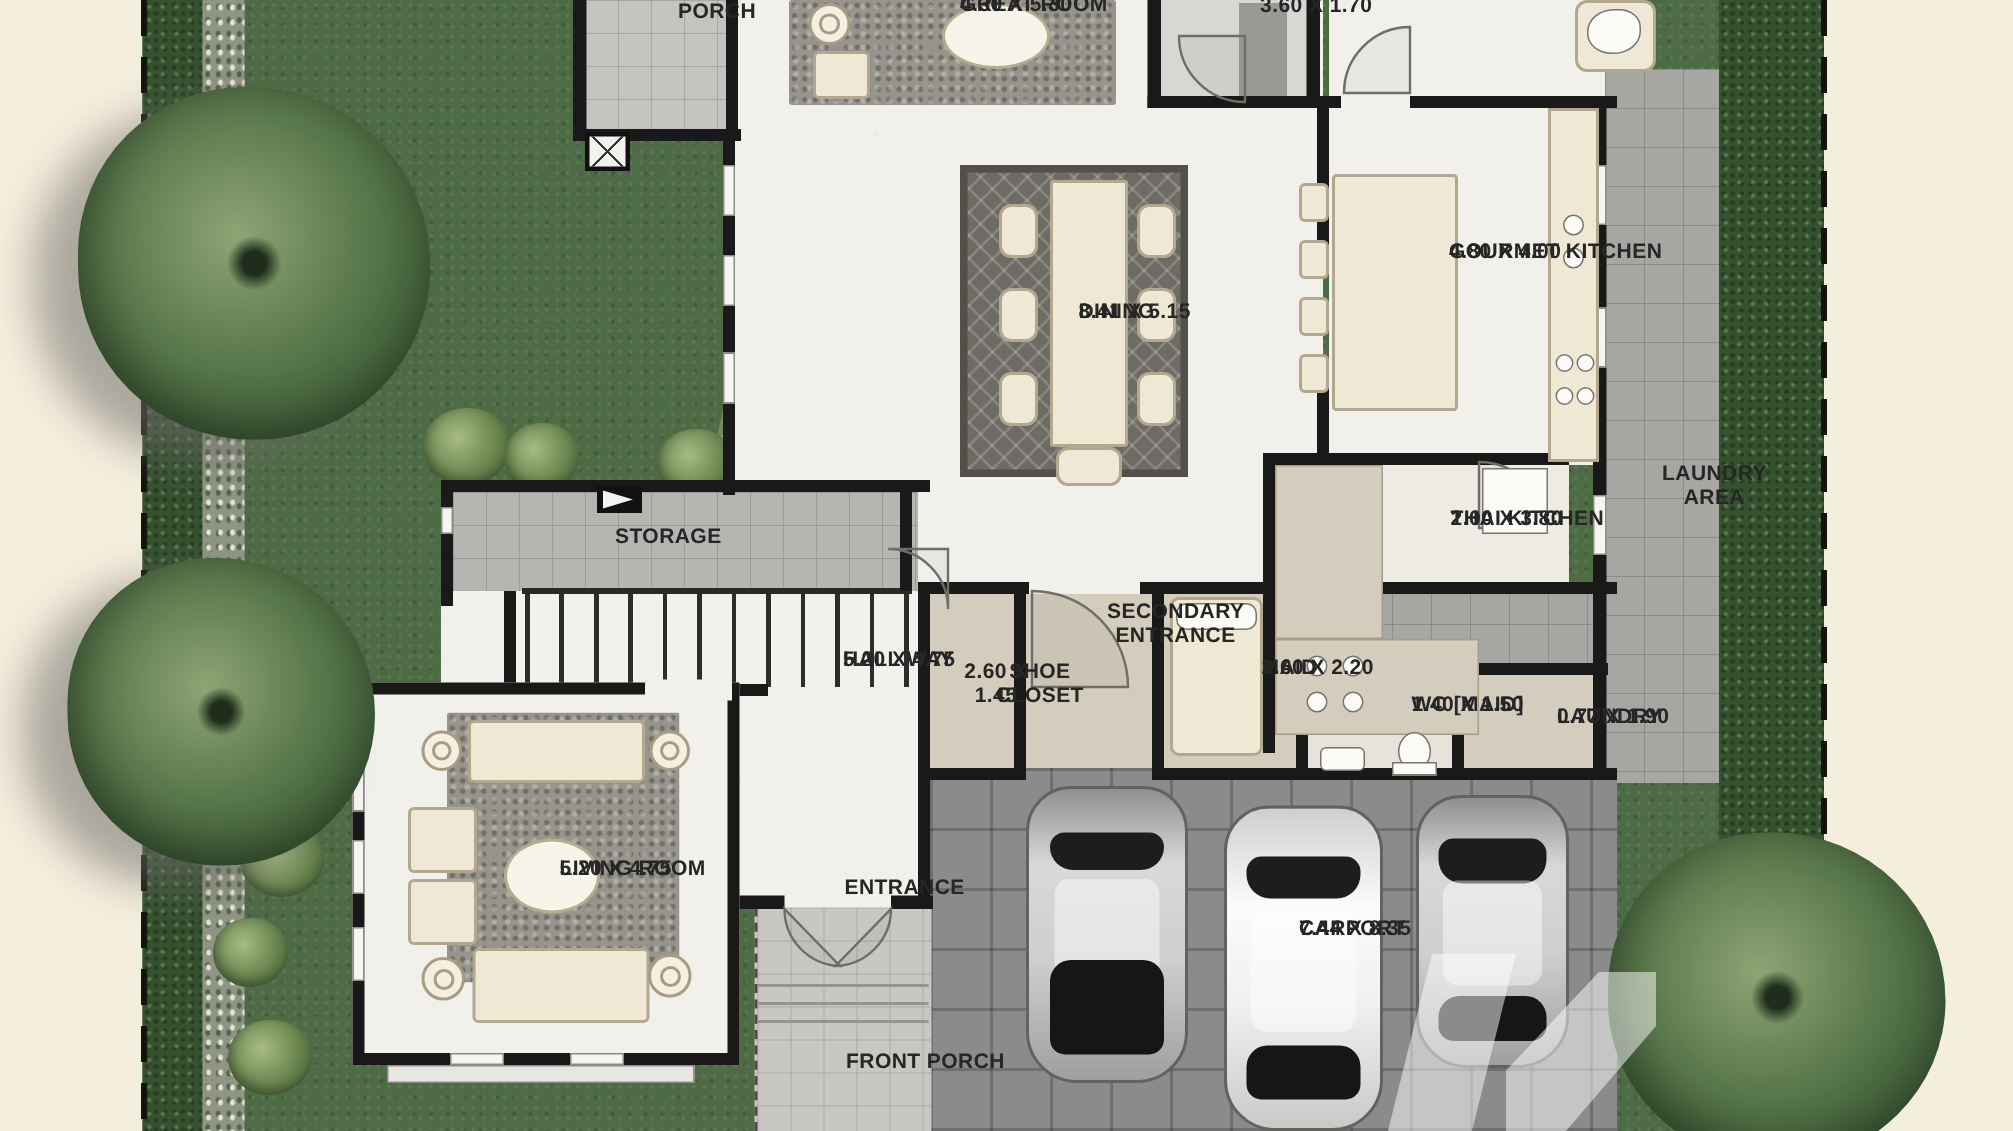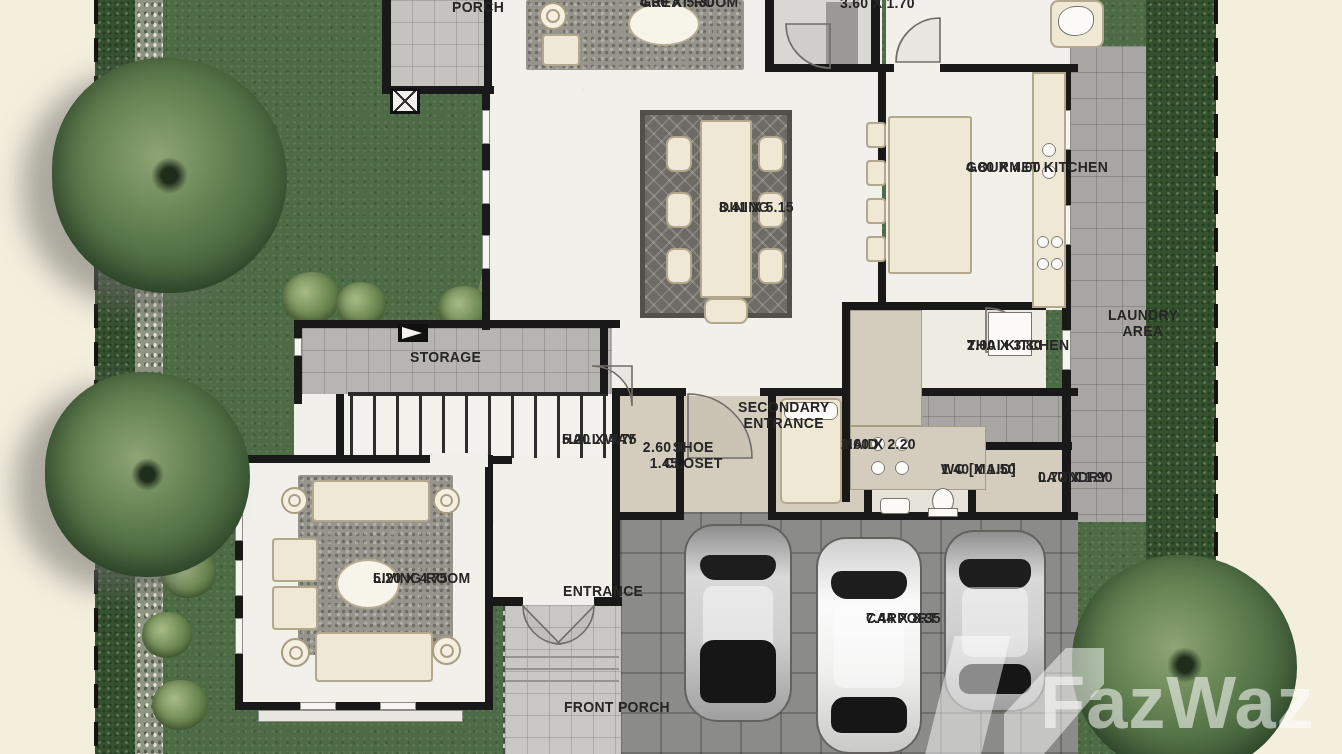--- a/index.html
+++ b/index.html
@@ -347,15 +347,14 @@
     <span class="rn">FRONT PORCH</span>
       <span class="rd"></span>
     </div>
   <div class="lbl" style="left:866px;top:611px;">
     <span class="rn">CARPORT</span>
       <span class="rd">7.44 X 8.35</span>
     </div>
 
   <div class="wm-shape" style="left:940px;top:636px;width:56px;height:118px;transform:skewX(-14deg);"></div>
   <div class="wm-shape" style="left:1004px;top:648px;width:100px;height:106px;clip-path:polygon(0 100%,0 62%,62% 0,100% 0,100% 34%,40% 100%);"></div>
-  <div class="wm" style="left:1040px;top:660px;">FazWaz</div>
 
 </div>
 
 </body></html>

